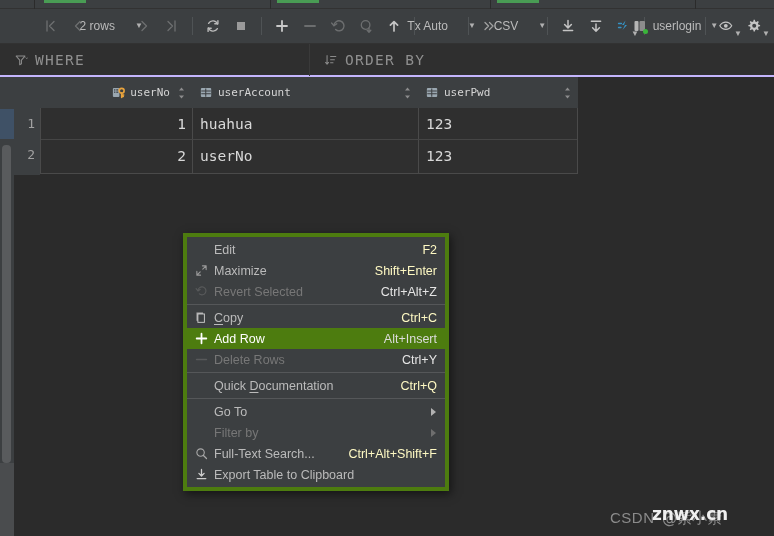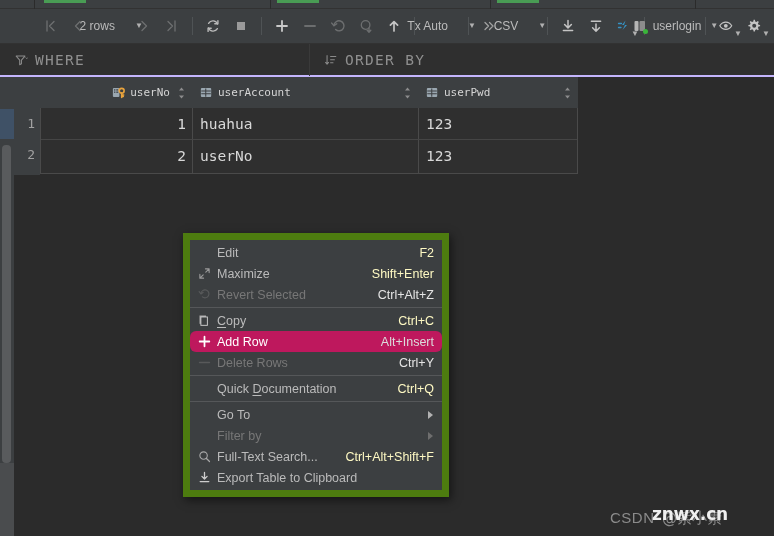--- a/index.html
+++ b/index.html
@@ -69,31 +69,31 @@
 
   
   .railbg{position:absolute;left:0;top:77px;width:14px;height:459px;background:#3c3f41;}
   .railsel{position:absolute;left:0;top:109px;width:14px;height:30px;background:#3f5166;}
   .railthumb{position:absolute;left:2px;top:145px;width:9px;height:318px;background:#595b5d;
              border-radius:4px;}
   .railbottom{position:absolute;left:0;top:463px;width:14px;height:73px;background:#4a4c4e;}
 
   
   .menu{position:absolute;left:183px;top:233px;width:266px;
-        background:#3c3f41;border:7px solid #4d7c0f;box-sizing:border-box;
+        background:#3c3f41;border:4px solid #4d7c0f;box-sizing:border-box;
         box-shadow:2px 3px 9px rgba(0,0,0,.55);padding:2px 0 2px 0;}
   .mi{position:relative;height:21px;display:flex;align-items:center;cursor:default;}
   .mi .mico{position:absolute;left:7px;top:50%;transform:translateY(-50%);
             width:14px;height:14px;display:flex;align-items:center;justify-content:center;}
   .mi .mlabel{position:absolute;left:27px;font-size:12.5px;color:#bbbbbb;white-space:nowrap;}
   .mi .mkey{position:absolute;right:8px;font-size:12.5px;color:#fef9c3;white-space:nowrap;}
   .mi .marrow{position:absolute;right:9px;top:50%;transform:translateY(-50%);
               width:0;height:0;border-left:5px solid #b2b2b2;
               border-top:4px solid transparent;border-bottom:4px solid transparent;}
-  .mi.sel{background:#be185d;border-radius:6px;}
+  .mi.sel{background:#4d7c0f;}
   .mi.sel .mlabel{color:#ffffff;}
   .mi.sel .mkey{color:#dcdcdc;}
   .mi.dim .mlabel{color:#777777;}
   .mi.dim .mkey{color:#e5e5e5;}
   .mi.dim .marrow{border-left-color:#6e6e6e;}
   .mi.dim .mico{opacity:.45;}
   .msep{height:1px;background:#555759;margin:2px 0;}
   .mnem{text-decoration:underline;text-underline-offset:2px;}
 
   

